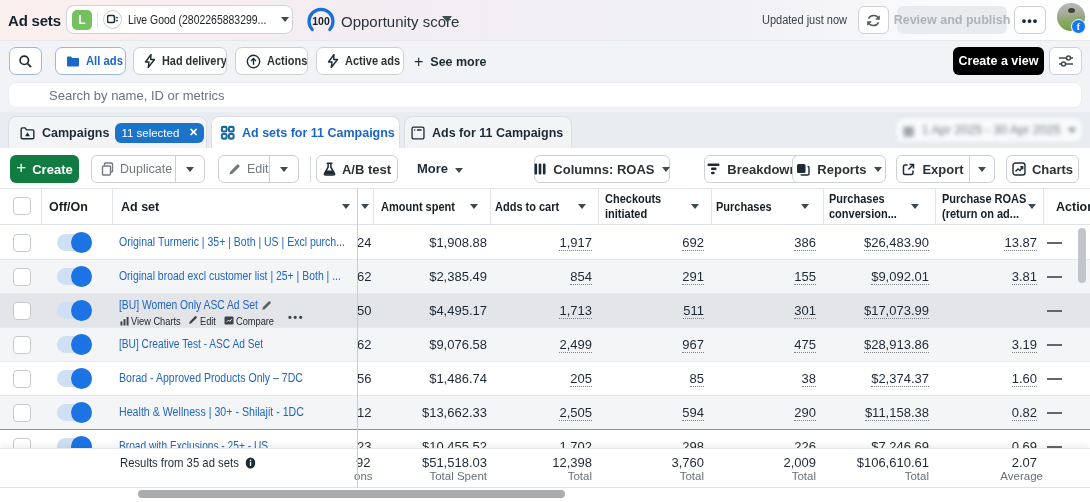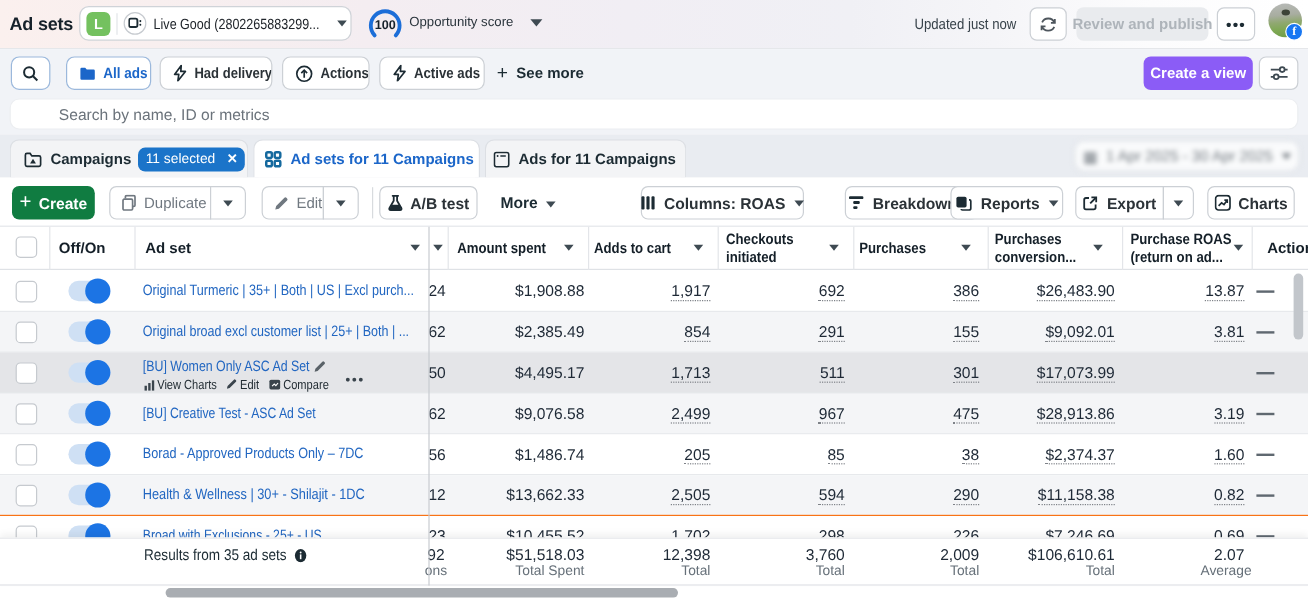--- a/index.html
+++ b/index.html
@@ -33,21 +33,21 @@
       </svg>
   </div>
   <div style="margin-left:6px;font-size:12.3px;color:#20252b;white-space:nowrap;transform:scaleX(0.85);transform-origin:0 50%;width:153px;">Live Good (2802265883299...</div>
   <div class="caret sm" style="margin-left:auto;margin-right:9px;flex-shrink:0;"></div>
 </div>
 
 <svg class="abs" width="30" height="30" viewBox="0 0 30 30" style="left:306px;top:5px;">
   <path d="M 6.2 24.5 A 12 12 0 1 1 23.8 24.5" fill="none" stroke="#1c6ed8" stroke-width="3.2" stroke-linecap="round"></path>
   <text x="15" y="19.5" font-size="10.5" font-weight="bold" fill="#16212a" text-anchor="middle" font-family="Liberation Sans,sans-serif">100</text>
 </svg>
-<div class="abs" style="left:341px;top:13px;font-size:11px;color:#2a343c;white-space:nowrap;">Opportunity score</div>
+<div class="abs" style="left:341px;top:13px;font-size:15px;color:#2a343c;white-space:nowrap;">Opportunity score</div>
 <div class="caret abs" style="left:442px;top:16px;"></div>
 
 <div class="abs" style="left:762px;top:13px;font-size:12.5px;color:#37424a;white-space:nowrap;transform:scaleX(0.88);transform-origin:0 50%;">Updated just now</div>
 <div class="btn abs" style="left:858px;top:6px;width:31px;height:28px;">
   <svg width="15" height="15" viewBox="0 0 16 16" fill="none" stroke="#4e565d" stroke-width="1.6">
       <path d="M13.6 6.4 A6 6 0 0 0 2.6 6.0"></path>
       <path d="M2.4 9.6 A6 6 0 0 0 13.4 10.0"></path>
       <path d="M13.9 3.0 V6.5 H10.4"></path>
       <path d="M2.1 13.0 V9.5 H5.6"></path>
     </svg>
@@ -87,21 +87,21 @@
   <span style="transform:scaleX(0.88);transform-origin:0 50%;display:inline-block;">Actions</span>
 </div>
 <div class="pill abs" style="left:316px;top:47px;width:88px;height:28px;padding-left:10px;">
   <svg width="12" height="14" viewBox="0 0 12 14" style="margin-right:6px;flex-shrink:0;">
       <path d="M7 0.5 L1.5 8 H5 L4.2 13.5 L10.5 5.5 H6.7 Z" fill="none" stroke="#1c2b33" stroke-width="1.4" stroke-linejoin="round"></path>
     </svg>
   <span style="transform:scaleX(0.88);transform-origin:0 50%;display:inline-block;">Active ads</span>
 </div>
 <div class="abs" style="left:414px;top:53px;font-size:12.5px;font-weight:bold;color:#1c2b33;white-space:nowrap;"><span style="font-weight:normal;font-size:16px;vertical-align:-1px;">+</span>&nbsp; See more</div>
 
-<div class="abs" style="left:953px;top:47px;width:91px;height:28px;background:#8b5cf6;border-radius:6px;color:#fff;font-size:12.5px;font-weight:bold;display:flex;align-items:center;justify-content:center;white-space:nowrap;">Create a view</div>
+<div class="abs" style="left:953px;top:47px;width:91px;height:28px;background:#000000;border-radius:6px;color:#fff;font-size:12.5px;font-weight:bold;display:flex;align-items:center;justify-content:center;white-space:nowrap;">Create a view</div>
 <div class="btn abs" style="left:1049px;top:47px;width:33px;height:28px;">
   <svg width="16" height="14" viewBox="0 0 16 14" fill="none" stroke="#3e4a52" stroke-width="1.5">
       <path d="M1 4 H15"></path>
       <circle cx="10.5" cy="4" r="2" fill="#fff"></circle>
       <path d="M1 10 H15"></path>
       <circle cx="5.5" cy="10" r="2" fill="#fff"></circle>
     </svg>
 </div>
 
 <div class="abs" style="left:8px;top:82px;width:1074px;height:26px;background:#fff;border-radius:8px;border:1px solid #eceef1;display:flex;align-items:center;">

